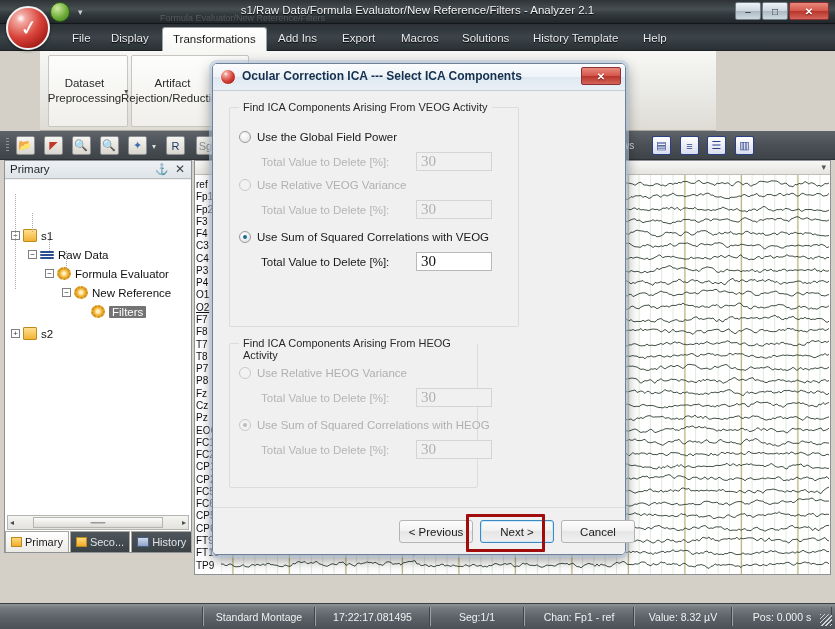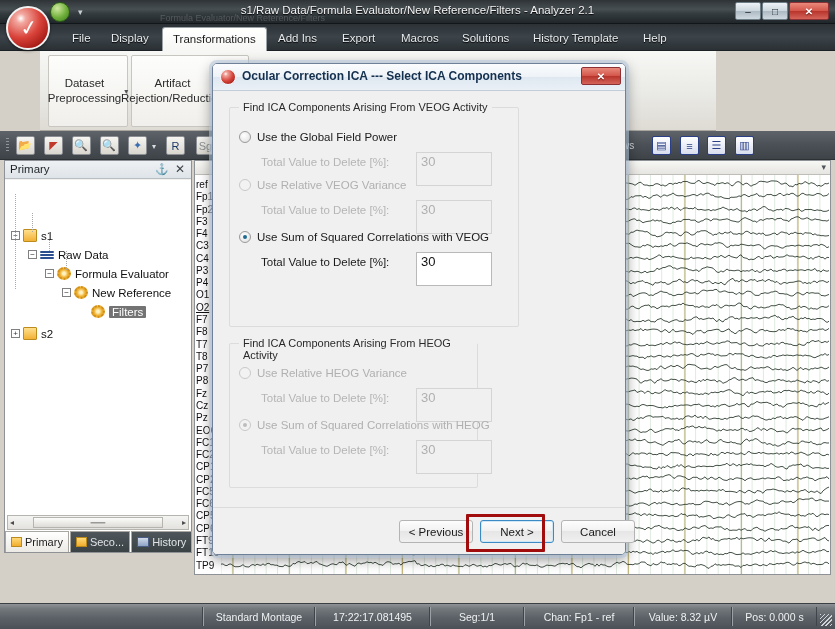--- a/index.html
+++ b/index.html
@@ -247,23 +247,23 @@
     content:''; position:absolute; left:3px; top:3px; width:4px; height:4px; border-radius:50%;
     background:#1d6b91;
   }
   .radio.disabled { border-color: #c9c9c9; background: #f2f2f2; }
   .radio.disabled.checked::after { background: #bdbdbd; }
   .rlabel { font-size: 11.5px; color: #1a1a1a; white-space: nowrap; }
   .rlabel.dim { color: #b0b0b0; }
   .fld-label { position: absolute; font-size: 11.5px; color: #1a1a1a; white-space: nowrap; }
   .fld-label.dim { color: #b5b5b5; }
   .txtbox {
-    position: absolute; width: 76px; height: 34px;
+    position: absolute; width: 76px; height: 19px;
     border: 1px solid #b9b9b9; background: #ffffff;
-    font-size: 13px; color: #111; padding: 0 4px; line-height: 17px;
+    font-size: 15px; color: #111; padding: 0 4px; line-height: 17px; font-family: Liberation Serif, serif;
   }
   .txtbox.dim { background: #f0f0f0; border-color: #d4d4d4; color: #b0b0b0; }
   .dbtn {
     position: absolute; height: 23px; width: 74px;
     border: 1px solid #b4b4b4; border-radius: 3px;
     background: linear-gradient(to bottom,#fdfdfd 0%, #f2f2f2 45%, #e6e6e6 50%, #f0f0f0 100%);
     font-size: 11.5px; color: #1a1a1a;
     display: flex; align-items: center; justify-content: center;
   }
   .dbtn.default { border: 1px solid #3c8ac4; box-shadow: inset 0 0 0 1px #cfe6f7; }
@@ -540,21 +540,21 @@
         </svg></div>
   </div>
 
   <div class="statusbar">
     <div class="scell" style="width:203px;border-left:none;background:transparent"></div>
     <div class="scell" style="width:112px">Standard Montage</div>
     <div class="scell" style="width:115px">17:22:17.081495</div>
     <div class="scell" style="width:94px">Seg:1/1</div>
     <div class="scell" style="width:110px">Chan:  Fp1 - ref</div>
     <div class="scell" style="width:98px">Value: 8.32 µV</div>
-    <div class="scell" style="width:85px">Pos:  0.000 s</div>
+    <div class="scell" style="width:100px">Pos:  0.000 s</div>
     <div class="sgrip"></div>
   </div>
 
   <div class="dlg">
     <div class="dlg-title">
       <div class="dlg-orb"></div>
       <div class="dlg-title-text">Ocular Correction ICA --- Select ICA Components</div>
       <div class="dlg-close">✕</div>
     </div>
 

